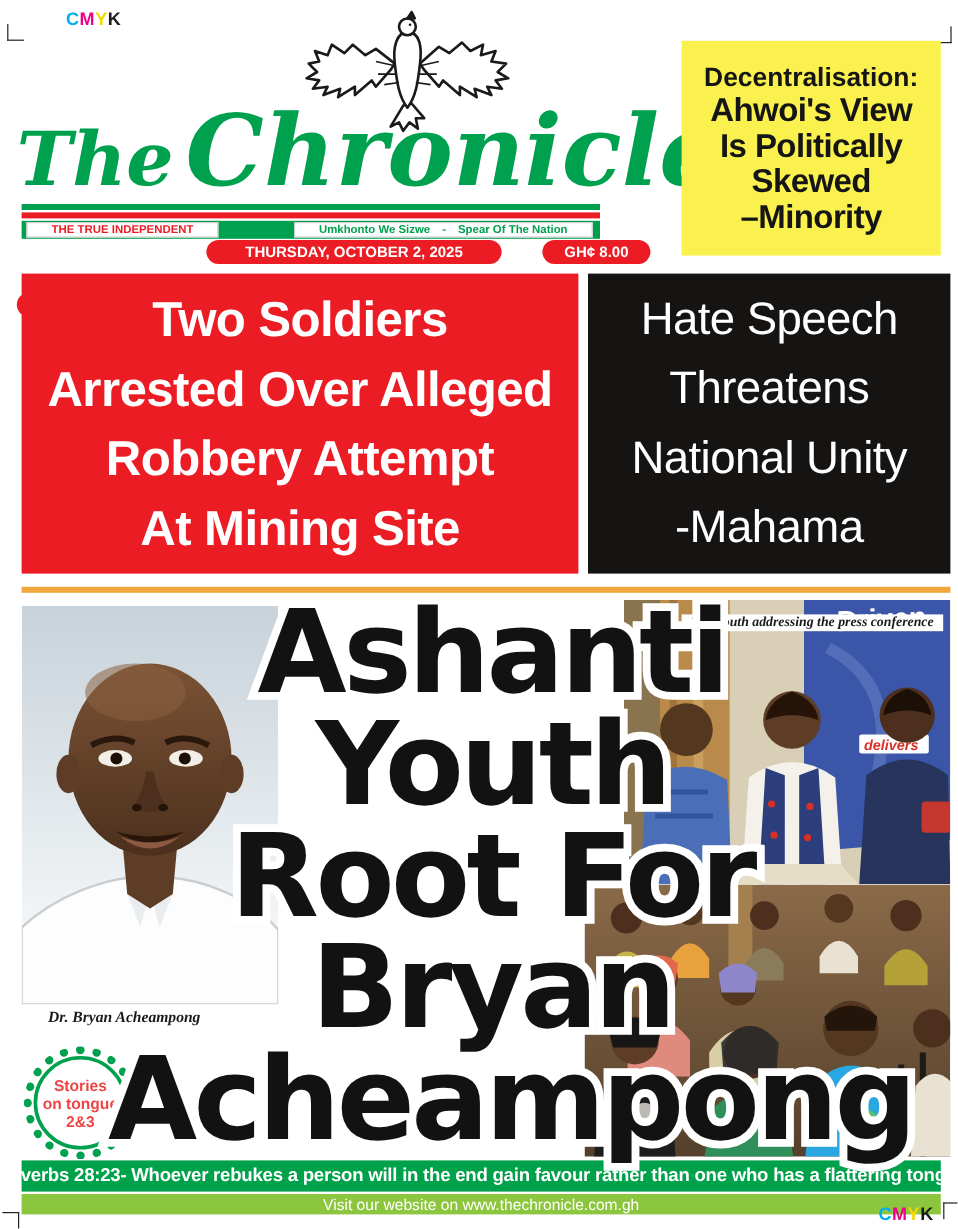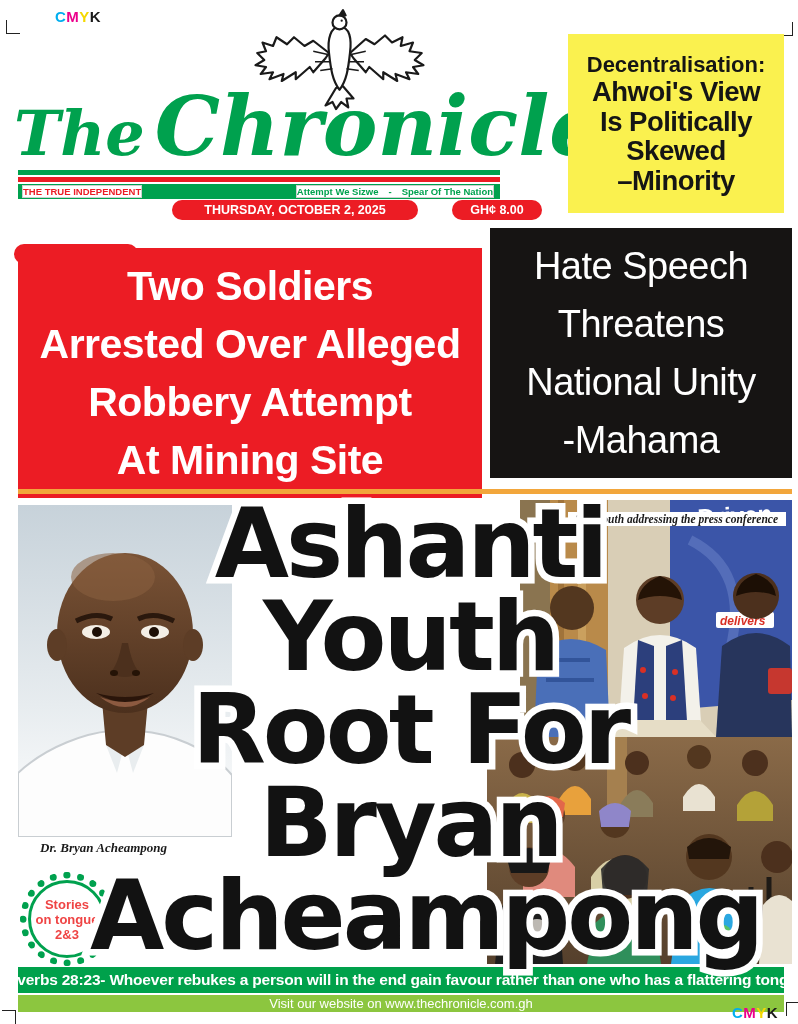--- a/index.html
+++ b/index.html
@@ -21,40 +21,40 @@
   .dove{position:absolute;left:252px;top:6px;width:175px;height:108px;}
   .mast-title{position:absolute;left:14px;top:78px;display:flex;align-items:baseline;
               color:#00a14e;font-family:"DejaVu Serif","Liberation Serif",serif;
               font-style:italic;font-weight:bold;white-space:nowrap;}
   .mast-the{font-size:62px;}
   .mast-chronicle{font-size:82px;margin-left:10px;}
   .rule-green{position:absolute;left:18px;top:170px;width:482px;height:5px;background:#00a14e;}
   .rule-red{position:absolute;left:18px;top:177px;width:482px;height:5px;background:#ec1c24;}
   .band{position:absolute;left:18px;top:184px;width:482px;height:15px;background:#00a14e;}
   .band-box{position:absolute;top:1px;height:11px;background:#fff;border:1px solid #cfcfcf;
-            display:flex;align-items:center;padding:0 0;font-weight:bold;font-size:9.5px;white-space:nowrap;text-align:center;}
+            display:flex;align-items:center;padding:0 20px;font-weight:bold;font-size:9.5px;white-space:nowrap;text-align:center;}
   .band-box.left{left:4px;color:#ec1c24;}
   .band-box.right{right:6px;color:#00a14e;}
   .band-box.right .sep{margin:0 10px;}
   .pill{position:absolute;top:200px;height:20px;background:#ec1c24;border-radius:11px;
         color:#fff;font-weight:bold;font-size:12.5px;display:flex;align-items:center;justify-content:center;white-space:nowrap;}
   .pill-vol{left:14px;width:124px;margin-top:44px;}
   .pill-date{left:172px;width:246px;}
   .pill-price{left:452px;width:90px;}
 
   
   .yellow-box{position:absolute;left:568px;top:34px;width:216px;height:179px;background:#faf14f;
               display:flex;flex-direction:column;align-items:center;justify-content:center;
               color:#151515;text-align:left;}
   .yellow-kicker{font-weight:bold;font-size:22px;line-height:1.15;}
   .yellow-line{font-weight:bold;font-size:27.5px;line-height:1.07;letter-spacing:-0.5px;}
 
   
   .story-red{position:absolute;left:18px;top:228px;width:464px;height:250px;background:#ec1c24;
-             display:flex;flex-direction:column;align-items:center;justify-content:center;margin-top:20px;}
+             display:flex;flex-direction:column;align-items:center;justify-content:center;}
   .story-red .ln{color:#fff;font-weight:bold;font-size:41px;line-height:58px;white-space:nowrap;letter-spacing:-0.5px;}
   .story-black{position:absolute;left:490px;top:228px;width:302px;height:250px;background:#161413;
                display:flex;flex-direction:column;align-items:center;justify-content:center;}
   .story-black .ln{color:#fff;font-weight:normal;font-size:38px;line-height:58px;white-space:nowrap;letter-spacing:-0.5px;}
 
   .rule-orange{position:absolute;left:18px;top:489px;width:774px;height:5px;background:#f2a63b;}
 
   
   .lead{position:absolute;left:0;top:496px;width:798px;height:470px;}
   .photo{position:absolute;overflow:hidden;}
@@ -120,21 +120,21 @@
   <div class="mast-title">
     <span class="mast-the">The</span>
     <span class="mast-chronicle">Chronicle</span>
   </div>
   <div class="rule-green"></div>
   <div class="rule-red"></div>
 
   <div class="band">
     <div class="band-box left">THE TRUE INDEPENDENT</div>
     <div class="band-box right">
-      <span>Attempt We Sizwe</span>
+      <span>Umkhonto We Sizwe</span>
       <span class="sep">-</span>
       <span>Spear Of The Nation</span>
     </div>
   </div>
 
   <div class="pill pill-vol">VOL: 34 NO. 174</div>
   <div class="pill pill-date">THURSDAY, OCTOBER 2, 2025</div>
   <div class="pill pill-price">GH¢ 8.00</div>
 
   <div class="yellow-box">

